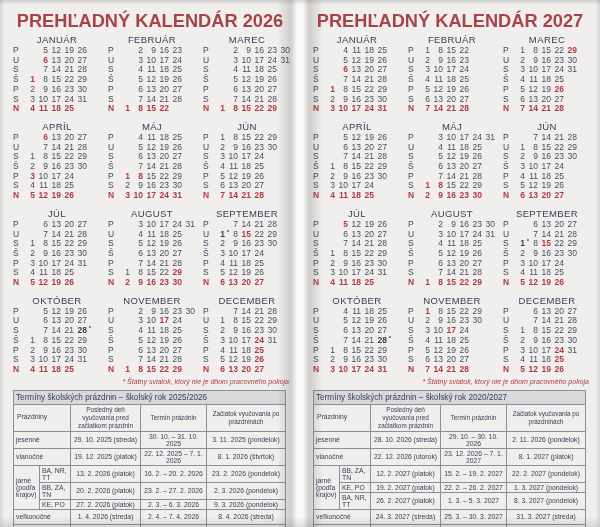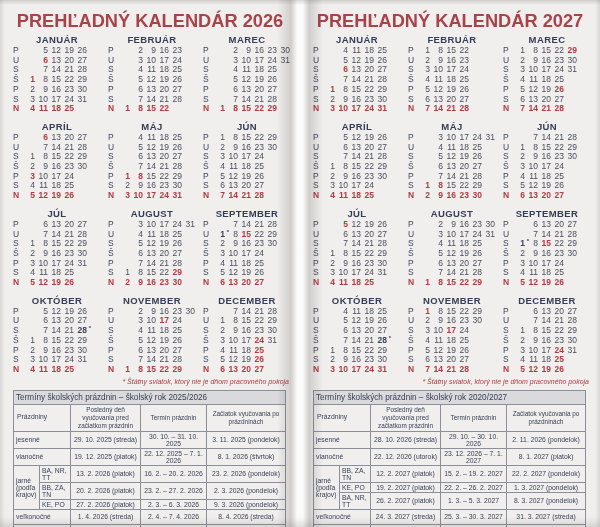--- a/index.html
+++ b/index.html
@@ -12,21 +12,21 @@
     font-family:"Liberation Sans",sans-serif;overflow:hidden;}
   .page{position:absolute;top:0;width:300px;height:527px;}
   .page[data-page="0"]{left:0;}
   .page[data-page="1"]{left:300px;}
 
   .page-title{margin:11px 0 3px;line-height:20px;text-align:center;font-size:19px;
     font-weight:bold;color:var(--title_red);transform:scaleX(.96);letter-spacing:0;}
 
   .months{display:grid;grid-template-columns:repeat(3,88px);justify-content:space-between;
     row-gap:7px;margin:0 9px 0 13px;}
-  .m-name{text-align:center;font-size:9.5px;font-weight:bold;color:var(--month_navy);
+  .m-name{text-align:center;font-size:9.5px;font-weight:normal;color:var(--month_navy);
     letter-spacing:.4px;margin-bottom:1px;}
   .m-grid{display:grid;grid-template-columns:9px repeat(6,13px);
     font-size:8.5px;line-height:9.7px;color:var(--day_gray);}
   .wd{color:var(--wd_gray);text-align:left;}
   .wd.sun{color:var(--holiday_red);font-weight:bold;}
   .day{text-align:right;white-space:nowrap;}
   .day.red{color:var(--holiday_red);font-weight:bold;}
   .day.ast{font-weight:bold;color:#3a4254;position:relative;}
   .day.ast sup{position:absolute;top:-1px;right:-4px;font-size:6px;line-height:1;}
 

